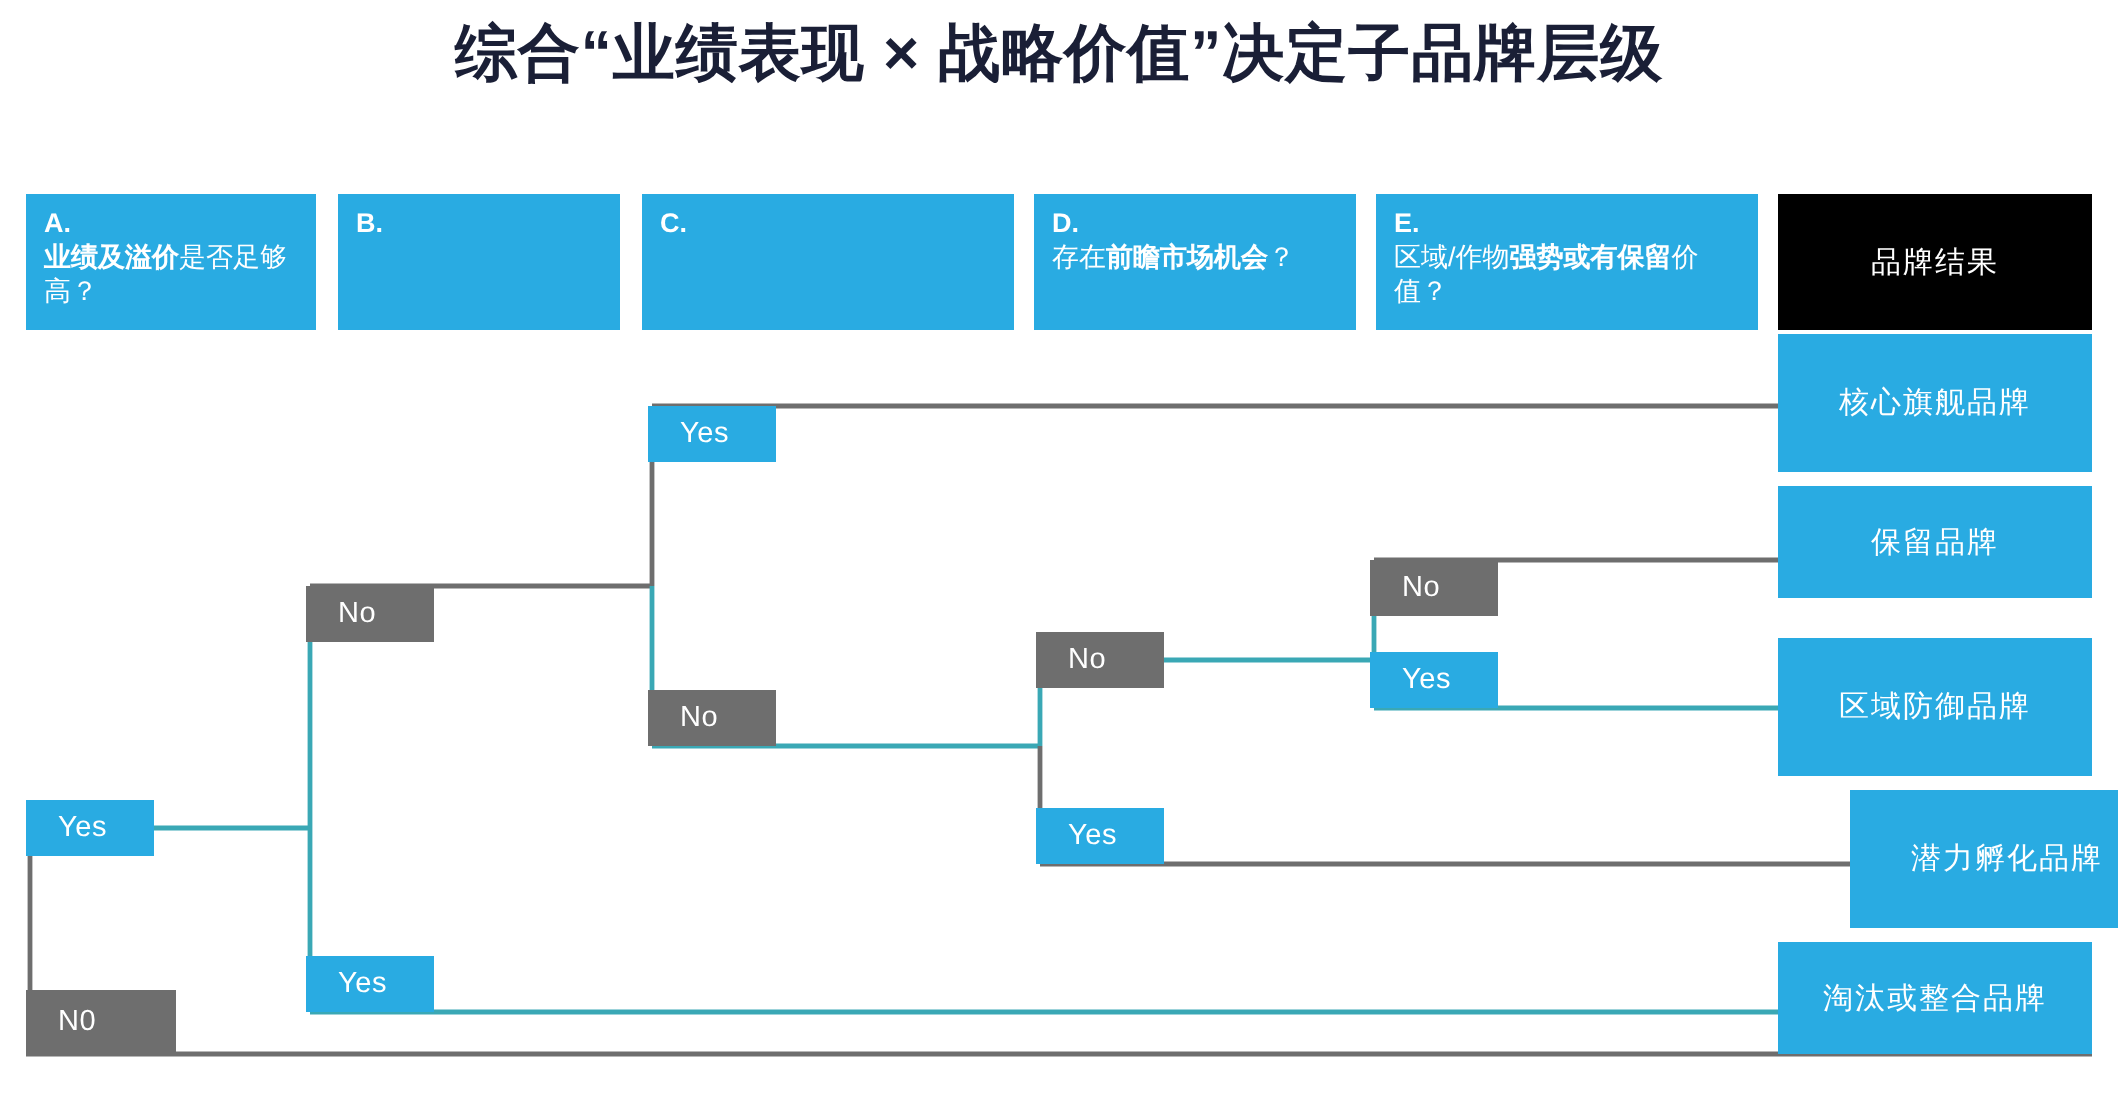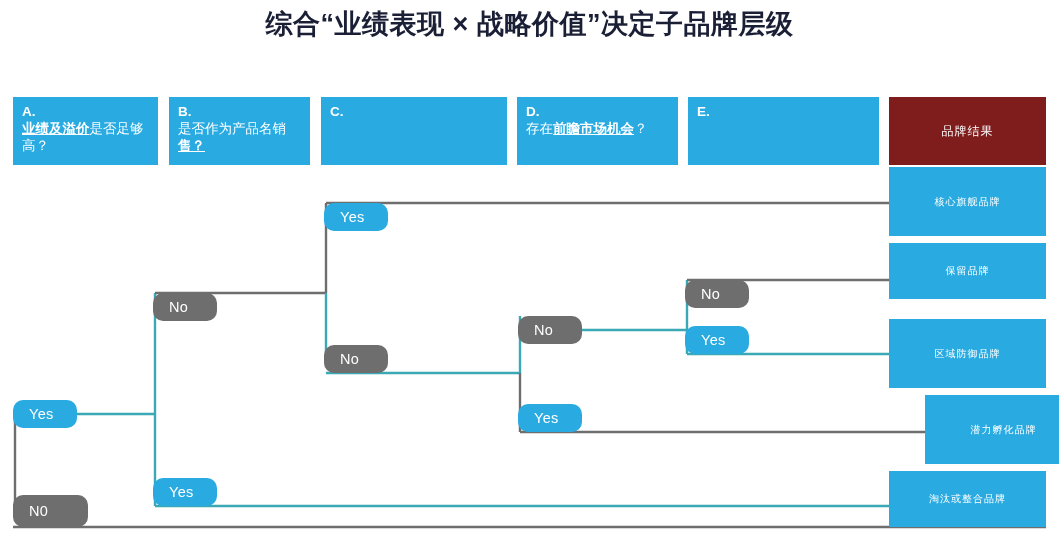--- a/index.html
+++ b/index.html
@@ -14,21 +14,21 @@
     position: relative;
     overflow: hidden;
   }
 
   #title {
     position: absolute;
     left: 0;
     top: 6px;
     width: 1059px;
     text-align: center;
-    font-size: 27px;
+    font-size: 31px;
     font-weight: bold;
     color: #1a1f36;
     letter-spacing: 0.5px;
     white-space: nowrap;
   }
 
   .hdr {
     position: absolute;
     background: #29abe2;
     color: #ffffff;
@@ -38,63 +38,62 @@
     line-height: 17px;
     overflow: hidden;
   }
   .hdr .letter {
     font-weight: bold;
     display: block;
     font-size: 13.5px;
     line-height: 16px;
   }
   .hdr .qtext { display: block; }
-  .hdr b { font-weight: bold; text-decoration: underline; }
+  .hdr b { font-weight: bold; }
 
   #result-header {
     position: absolute;
-    background: #7f1d1d;
+    background: #000000;
     color: #ffffff;
     display: flex;
     align-items: center;
     justify-content: center;
-    font-size: 12px;
+    font-size: 15px;
     font-weight: normal;
     letter-spacing: 1px;
   }
 
   .result-box {
     position: absolute;
     background: #29abe2;
     color: #ffffff;
     display: flex;
     align-items: center;
     justify-content: center;
-    font-size: 10px;
+    font-size: 15px;
     letter-spacing: 1px;
   }
 
   #tree-svg {
     position: absolute;
     left: 0;
     top: 0;
     width: 1059px;
     height: 548px;
   }
 
   .node {
     position: absolute;
     box-sizing: border-box;
     color: #ffffff;
     font-size: 14.5px;
     display: flex;
     align-items: center;
     padding-left: 16px;
     letter-spacing: 0.3px;
-    border-radius: 10px;
   }
   .node.yes { background: #29abe2; }
   .node.no  { background: #6e6e6e; }
 </style>
 </head>
 <body>
 
 <div id="title">综合“业绩表现 × 战略价值”决定子品牌层级</div>
 
 <svg id="tree-svg" viewBox="0 0 1059 548" preserveAspectRatio="none">
@@ -119,31 +118,31 @@
     <polyline points="15,414 15,513" fill="none" stroke="#6e6e6e" stroke-width="2.4"></polyline>
   </svg>
 
 <div id="headers-layer">
     <div class="hdr" style="left: 13px; top: 97px; width: 145px; height: 68px;">
       <span class="letter">A.</span>
       <span class="qtext"><b>业绩及溢价</b>是否足够高？</span>
     </div>
     <div class="hdr" style="left: 169px; top: 97px; width: 141px; height: 68px;">
       <span class="letter">B.</span>
-      <span class="qtext">是否作为产品名销<b>售？</b></span>
     </div>
     <div class="hdr" style="left: 321px; top: 97px; width: 186px; height: 68px;">
       <span class="letter">C.</span>
     </div>
     <div class="hdr" style="left: 517px; top: 97px; width: 161px; height: 68px;">
       <span class="letter">D.</span>
       <span class="qtext">存在<b>前瞻市场机会</b>？</span>
     </div>
     <div class="hdr" style="left: 688px; top: 97px; width: 191px; height: 68px;">
       <span class="letter">E.</span>
+      <span class="qtext">区域/作物<b>强势或有保留</b>价值？</span>
     </div>
   </div>
 <div id="results-layer">
     <div id="result-header" style="left: 889px; top: 97px; width: 157px; height: 68px;">品牌结果</div>
     <div class="result-box" style="left: 889px; top: 167px; width: 157px; height: 69px;">核心旗舰品牌</div>
     <div class="result-box" style="left: 889px; top: 243px; width: 157px; height: 56px;">保留品牌</div>
     <div class="result-box" style="left: 889px; top: 319px; width: 157px; height: 69px;">区域防御品牌</div>
     <div class="result-box" style="left: 889px; top: 395px; width: 157px; height: 69px; margin-left: 36px;">潜力孵化品牌</div>
     <div class="result-box" style="left: 889px; top: 471px; width: 157px; height: 56px;">淘汰或整合品牌</div>
   </div>

